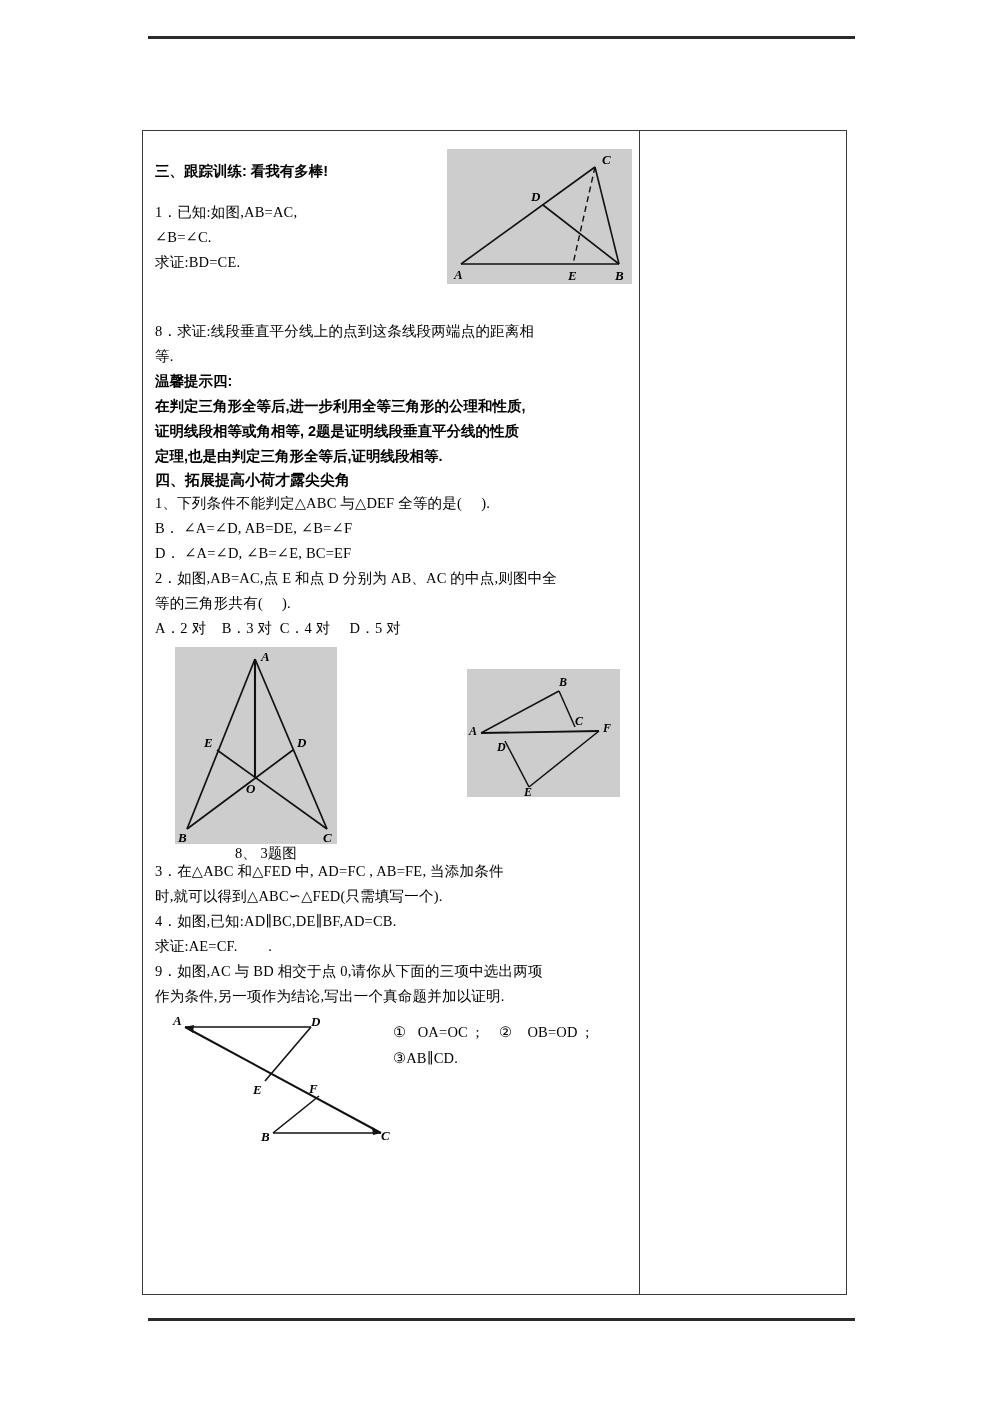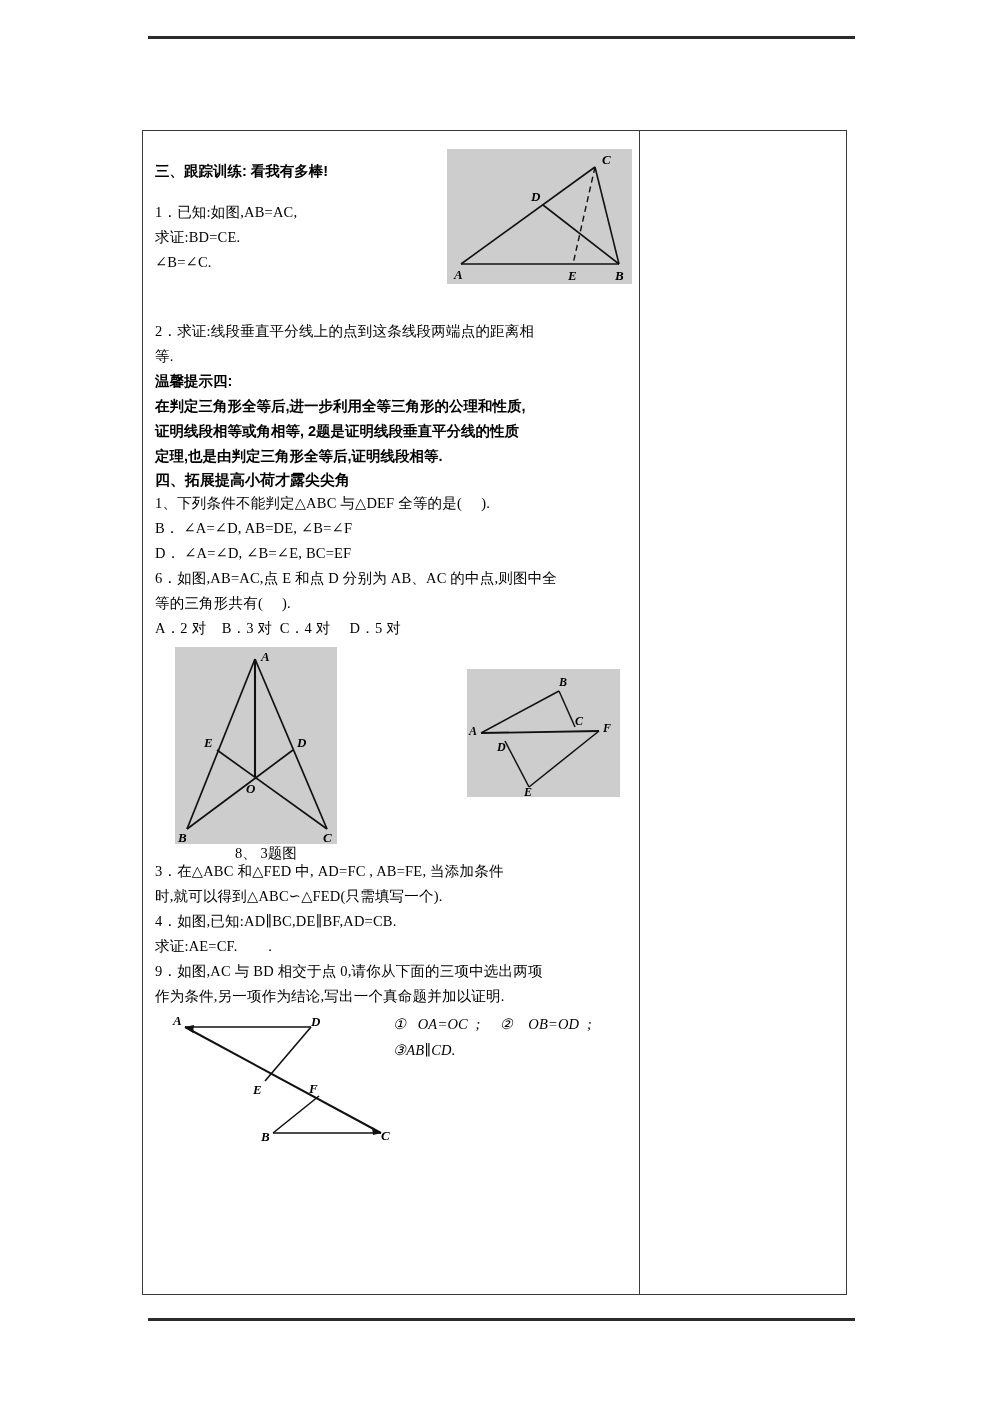--- a/index.html
+++ b/index.html
@@ -142,23 +142,22 @@
   .fig-4 {
     position: absolute;
     left: 14px;
     top: 2px;
     width: 228px;
     height: 130px;
   }
   .opts {
     position: absolute;
     left: 238px;
-    top: 2px;
+    top: 10px;
     width: 250px;
-    font-style: italic;
   }
   .opts .line { line-height: 26px; }
 
   .figlabel {
     font-family: "Liberation Serif", "DejaVu Serif", serif;
     font-style: italic;
     font-size: 13px;
     font-weight: bold;
   }
   .figlabel-sm {
@@ -179,22 +178,22 @@
   <div class="doc-table">
 
     <div class="col-main">
       <div class="content">
 
         <div class="sec1">
           <div class="bold">三、跟踪训练:        看我有多棒!</div>
           <div class="spacer-md"></div>
           <div class="txt">
             <div class="line">1．已知:如图,AB=AC,</div>
+            <div class="line">∠B=∠C.</div>
             <div class="line">求证:BD=CE.</div>
-            <div class="line">∠B=∠C.</div>
           </div>
 
           <div class="fig fig-1">
             <svg width="185" height="135" viewBox="0 0 185 135">
 
               <line x1="14" y1="115" x2="172" y2="115" stroke="#111" stroke-width="1.6"></line>
               <line x1="14" y1="115" x2="148" y2="18" stroke="#111" stroke-width="1.6"></line>
               <line x1="148" y1="18" x2="172" y2="115" stroke="#111" stroke-width="1.6"></line>
               <line x1="96" y1="56" x2="172" y2="115" stroke="#111" stroke-width="1.6"></line>
               <line x1="148" y1="18" x2="126" y2="115" stroke="#111" stroke-width="1.4" stroke-dasharray="6,4"></line>
@@ -203,41 +202,41 @@
               <text class="figlabel" x="155" y="15">C</text>
               <text class="figlabel" x="84" y="52">D</text>
               <text class="figlabel" x="121" y="131">E</text>
             </svg>
           </div>
         </div>
 
         <div class="spacer-sm"></div>
 
         <div>
-          <div class="line">2．求证:线段垂直平分线上的点到这条线段两端点的距离相</div>
+          <div class="line">8．求证:线段垂直平分线上的点到这条线段两端点的距离相</div>
           <div class="line">等.</div>
         </div>
 
         <div>
           <div class="bold">温馨提示四:</div>
           <div class="bold">在判定三角形全等后,进一步利用全等三角形的公理和性质,</div>
           <div class="bold">证明线段相等或角相等,   2题是证明线段垂直平分线的性质</div>
           <div class="bold">定理,也是由判定三角形全等后,证明线段相等.</div>
         </div>
 
         <div class="heading-row">四、拓展提高小荷才露尖尖角</div>
 
         <div>
           <div class="line">1、下列条件不能判定△ABC 与△DEF 全等的是(     ).</div>
           <div class="line">B． ∠A=∠D, AB=DE, ∠B=∠F</div>
           <div class="line">D． ∠A=∠D, ∠B=∠E, BC=EF</div>
         </div>
 
         <div>
-          <div class="line">6．如图,AB=AC,点 E 和点 D 分别为 AB、AC 的中点,则图中全</div>
+          <div class="line">2．如图,AB=AC,点 E 和点 D 分别为 AB、AC 的中点,则图中全</div>
           <div class="line">等的三角形共有(     ).</div>
           <div class="line">A．2 对    B．3 对  C．4 对     D．5 对</div>
         </div>
 
         <div class="spacer-xs"></div>
 
         <div class="figrow">
 
           <div class="fig fig-2">
             <svg width="162" height="197" viewBox="0 0 162 197">

